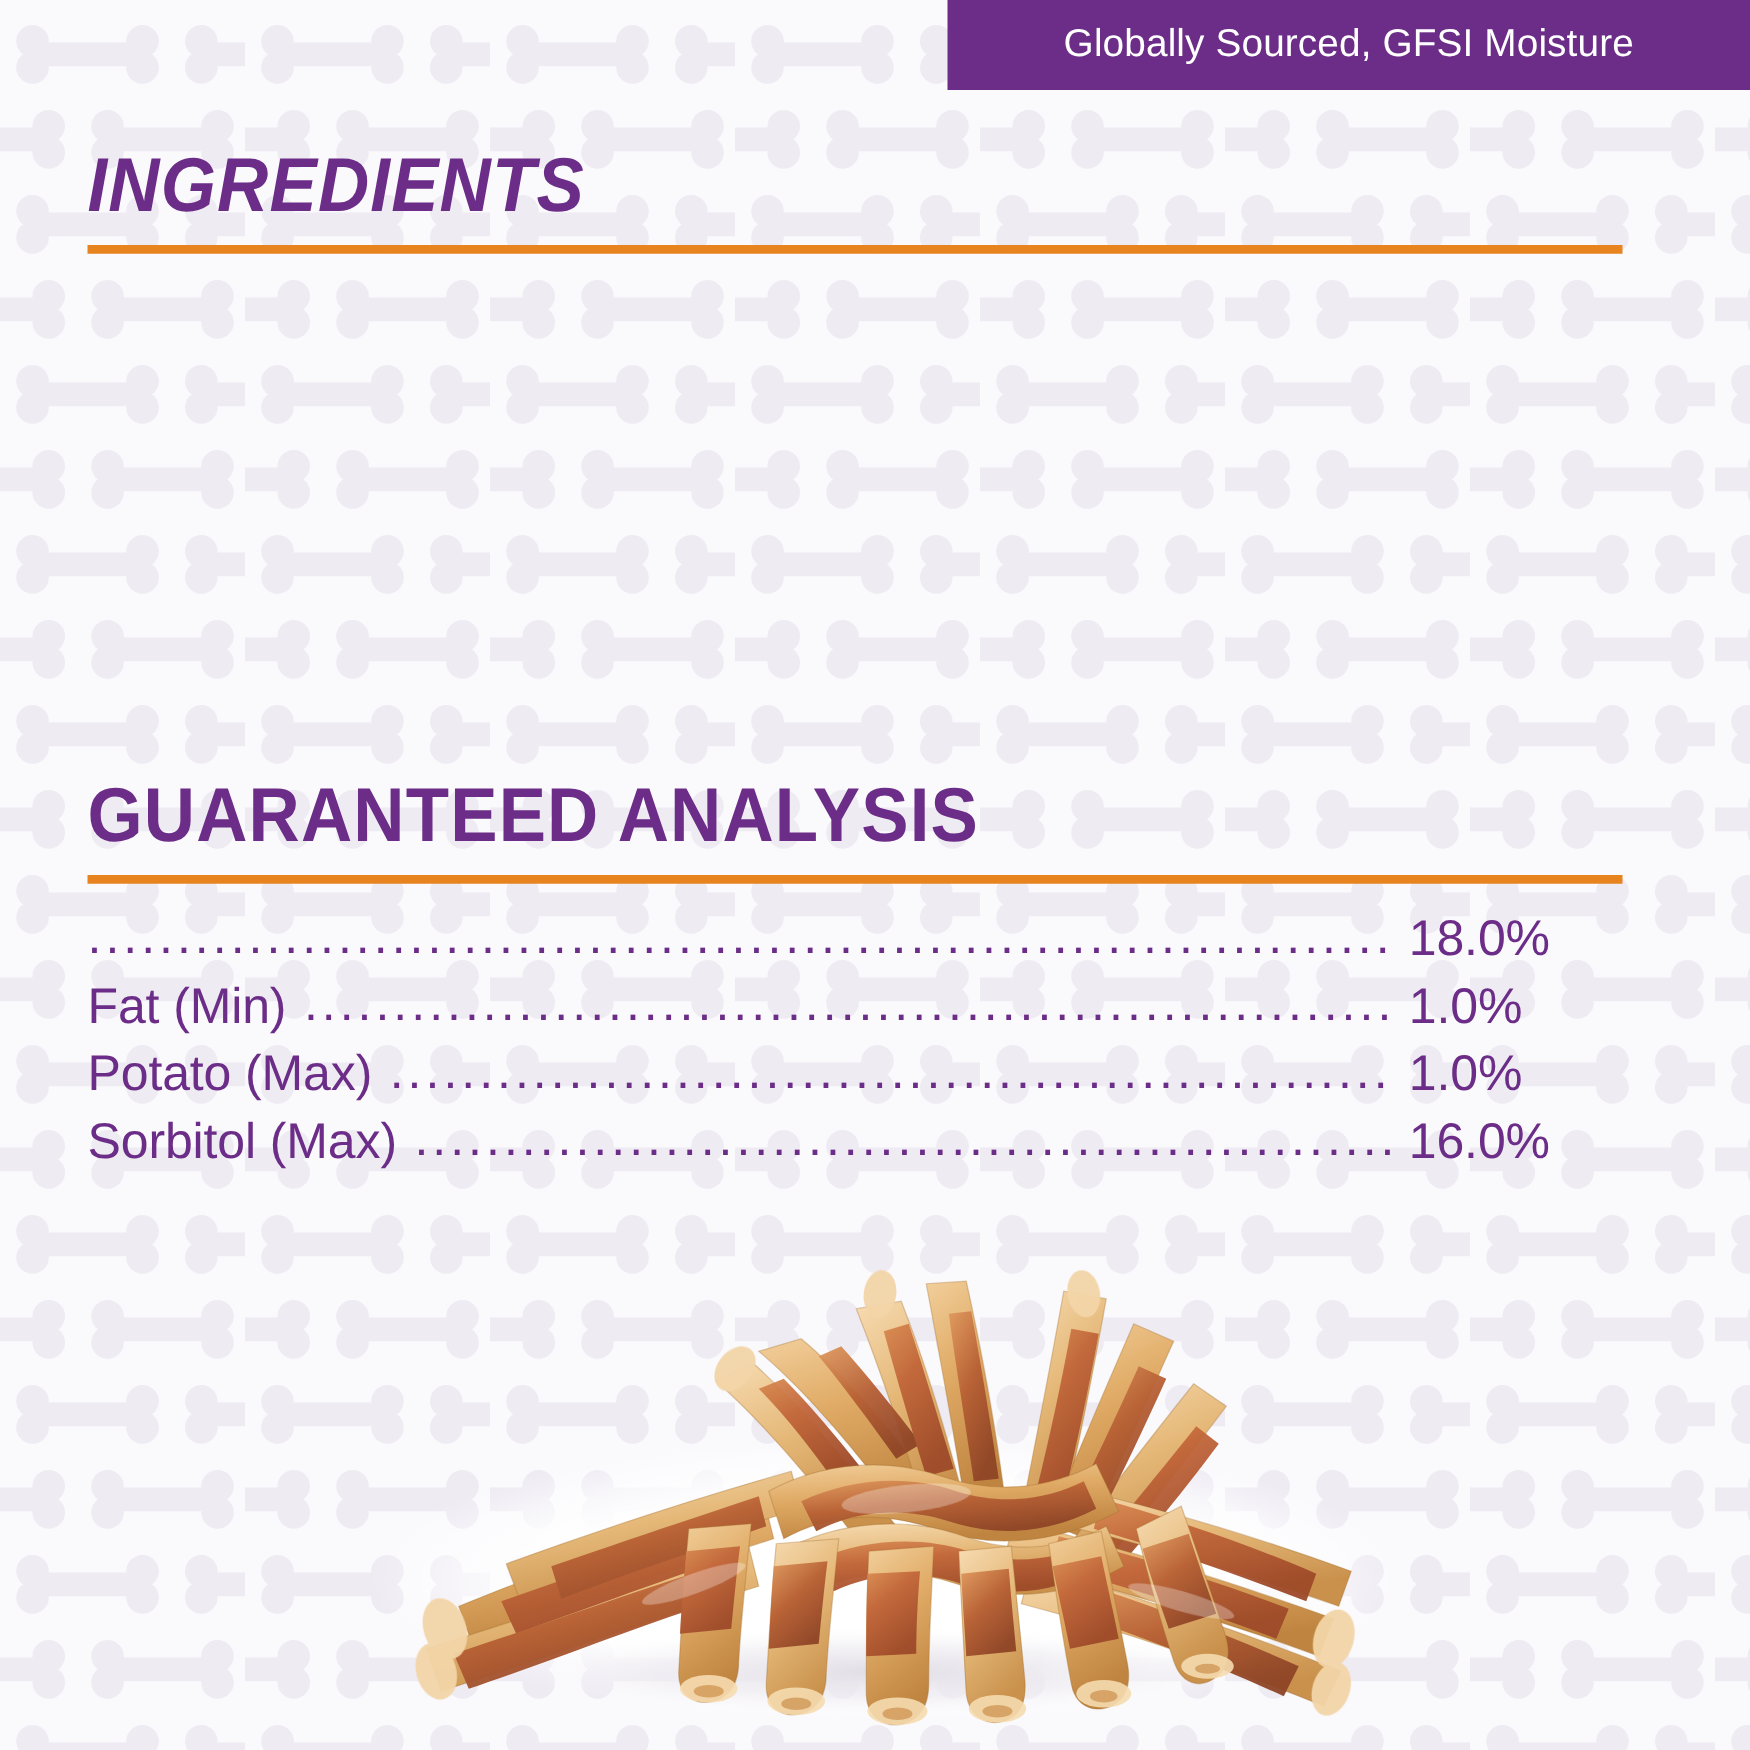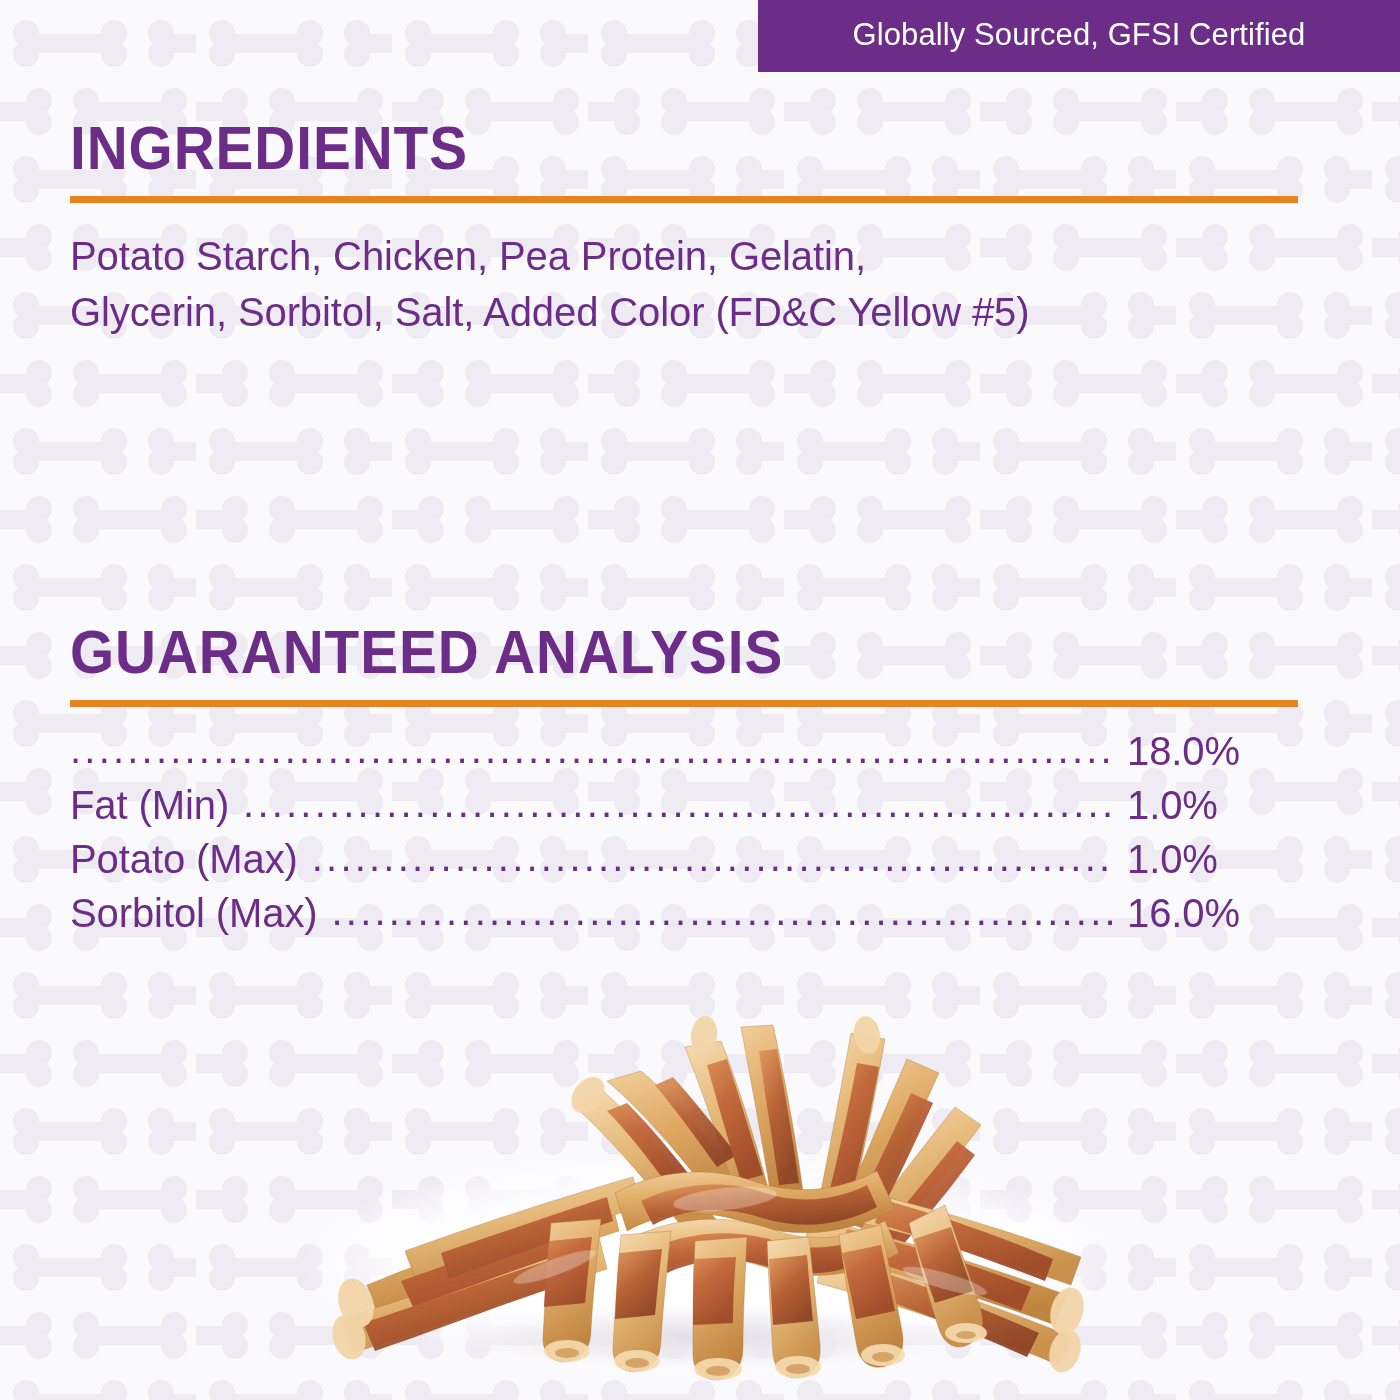--- a/index.html
+++ b/index.html
@@ -72,21 +72,21 @@
     white-space: nowrap;
   }
   .section-rule {
     margin-top: 17px;
     height: 7px;
     width: 1228px;
     background: #e8841f;
   }
 
   
-  #ingredients-section { top: 118px; }
+  #ingredients-section { top: 118px; font-style: italic; }
   #ingredients-body {
     margin-top: 25px;
     color: #6b2d87;
     font-size: 40px;
     line-height: 56px;
     font-weight: 400;
     letter-spacing: -0.1px;
     white-space: nowrap;
   }
   #ingredients-body .ing-line { display: block; }
@@ -200,30 +200,26 @@
             <circle cx="114" cy="34" r="13"></circle>
           </g>
         </g>
       </pattern>
     </defs>
     <rect width="1400" height="1400" fill="#faf9fc"></rect>
     <rect width="1400" height="1400" fill="url(#bones)"></rect>
   </svg>
 
   <div id="cert-banner">
-    <span class="banner-text">Globally Sourced, GFSI Certified</span>
+    <span class="banner-text">Globally Sourced, GFSI Moisture</span>
   </div>
 
   <div class="section" id="ingredients-section">
     <div class="section-title">INGREDIENTS</div>
     <div class="section-rule"></div>
-    <div id="ingredients-body">
-      <span class="ing-line">Potato Starch, Chicken, Pea Protein, Gelatin,</span>
-      <span class="ing-line">Glycerin, Sorbitol, Salt, Added Color (FD&amp;C Yellow #5)</span>
-    </div>
   </div>
 
   <div class="section" id="analysis-section">
     <div class="section-title">GUARANTEED ANALYSIS</div>
     <div class="section-rule"></div>
 
     <div id="analysis-table">
       <div class="analysis-row">
         <span class="ga-leader">......................................................................................................</span>
         <span class="ga-value">18.0%</span>

